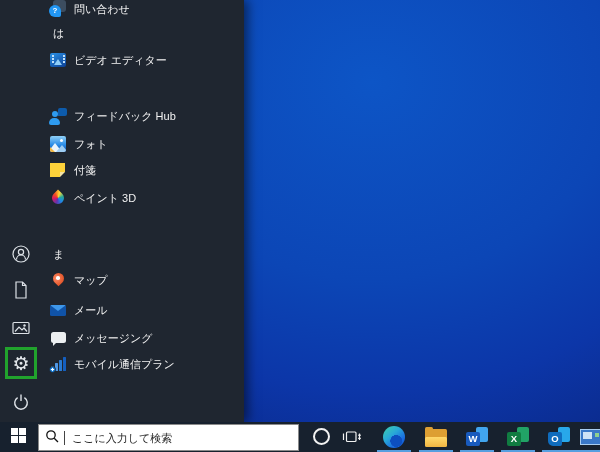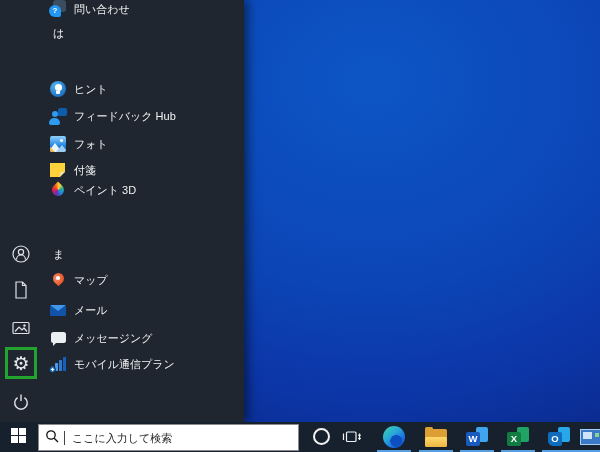--- a/index.html
+++ b/index.html
@@ -129,29 +129,28 @@
         <div class="gh-back"></div>
           <div class="gh-front">?</div>
       </div>
       <span class="label">問い合わせ</span>
     </div>
 
     <div class="menu-header" style="top:23px">
       <span class="label">は</span>
     </div>
 
-
-    <div class="menu-item" style="top:79px">
-      <div class="app-icon">
-        <div class="tp-circle"></div>
-          <div class="tp-bulb"></div>
-          <div class="tp-base"></div>
-      </div>
-      <span class="label">ヒント</span>
-    </div>
+    <div class="menu-item" style="top:50px">
+      <div class="app-icon">
+        <div class="ve-body"></div>
+          <div class="ve-mtn"></div>
+      </div>
+      <span class="label">ビデオ エディター</span>
+    </div>
+
 
     <div class="menu-item" style="top:106px">
       <div class="app-icon">
         <div class="fbb"></div>
           <div class="fbh"></div>
           <div class="fbbody"></div>
       </div>
       <span class="label">フィードバック Hub</span>
     </div>
 
@@ -167,21 +166,21 @@
         <div class="ph-bg">
             <div class="ph-sun"></div>
             <div class="ph-m1"></div>
             <div class="ph-m2"></div>
             <div class="ph-warm"></div>
           </div>
       </div>
       <span class="label">フォト</span>
     </div>
 
-    <div class="menu-item" style="top:180px">
+    <div class="menu-item" style="top:188px">
       <div class="app-icon">
           <div class="p3"></div>
         </div>
       <span class="label">ペイント 3D</span>
     </div>
 
 
     <div class="menu-header" style="top:244px">
       <span class="label">ま</span>
     </div>

